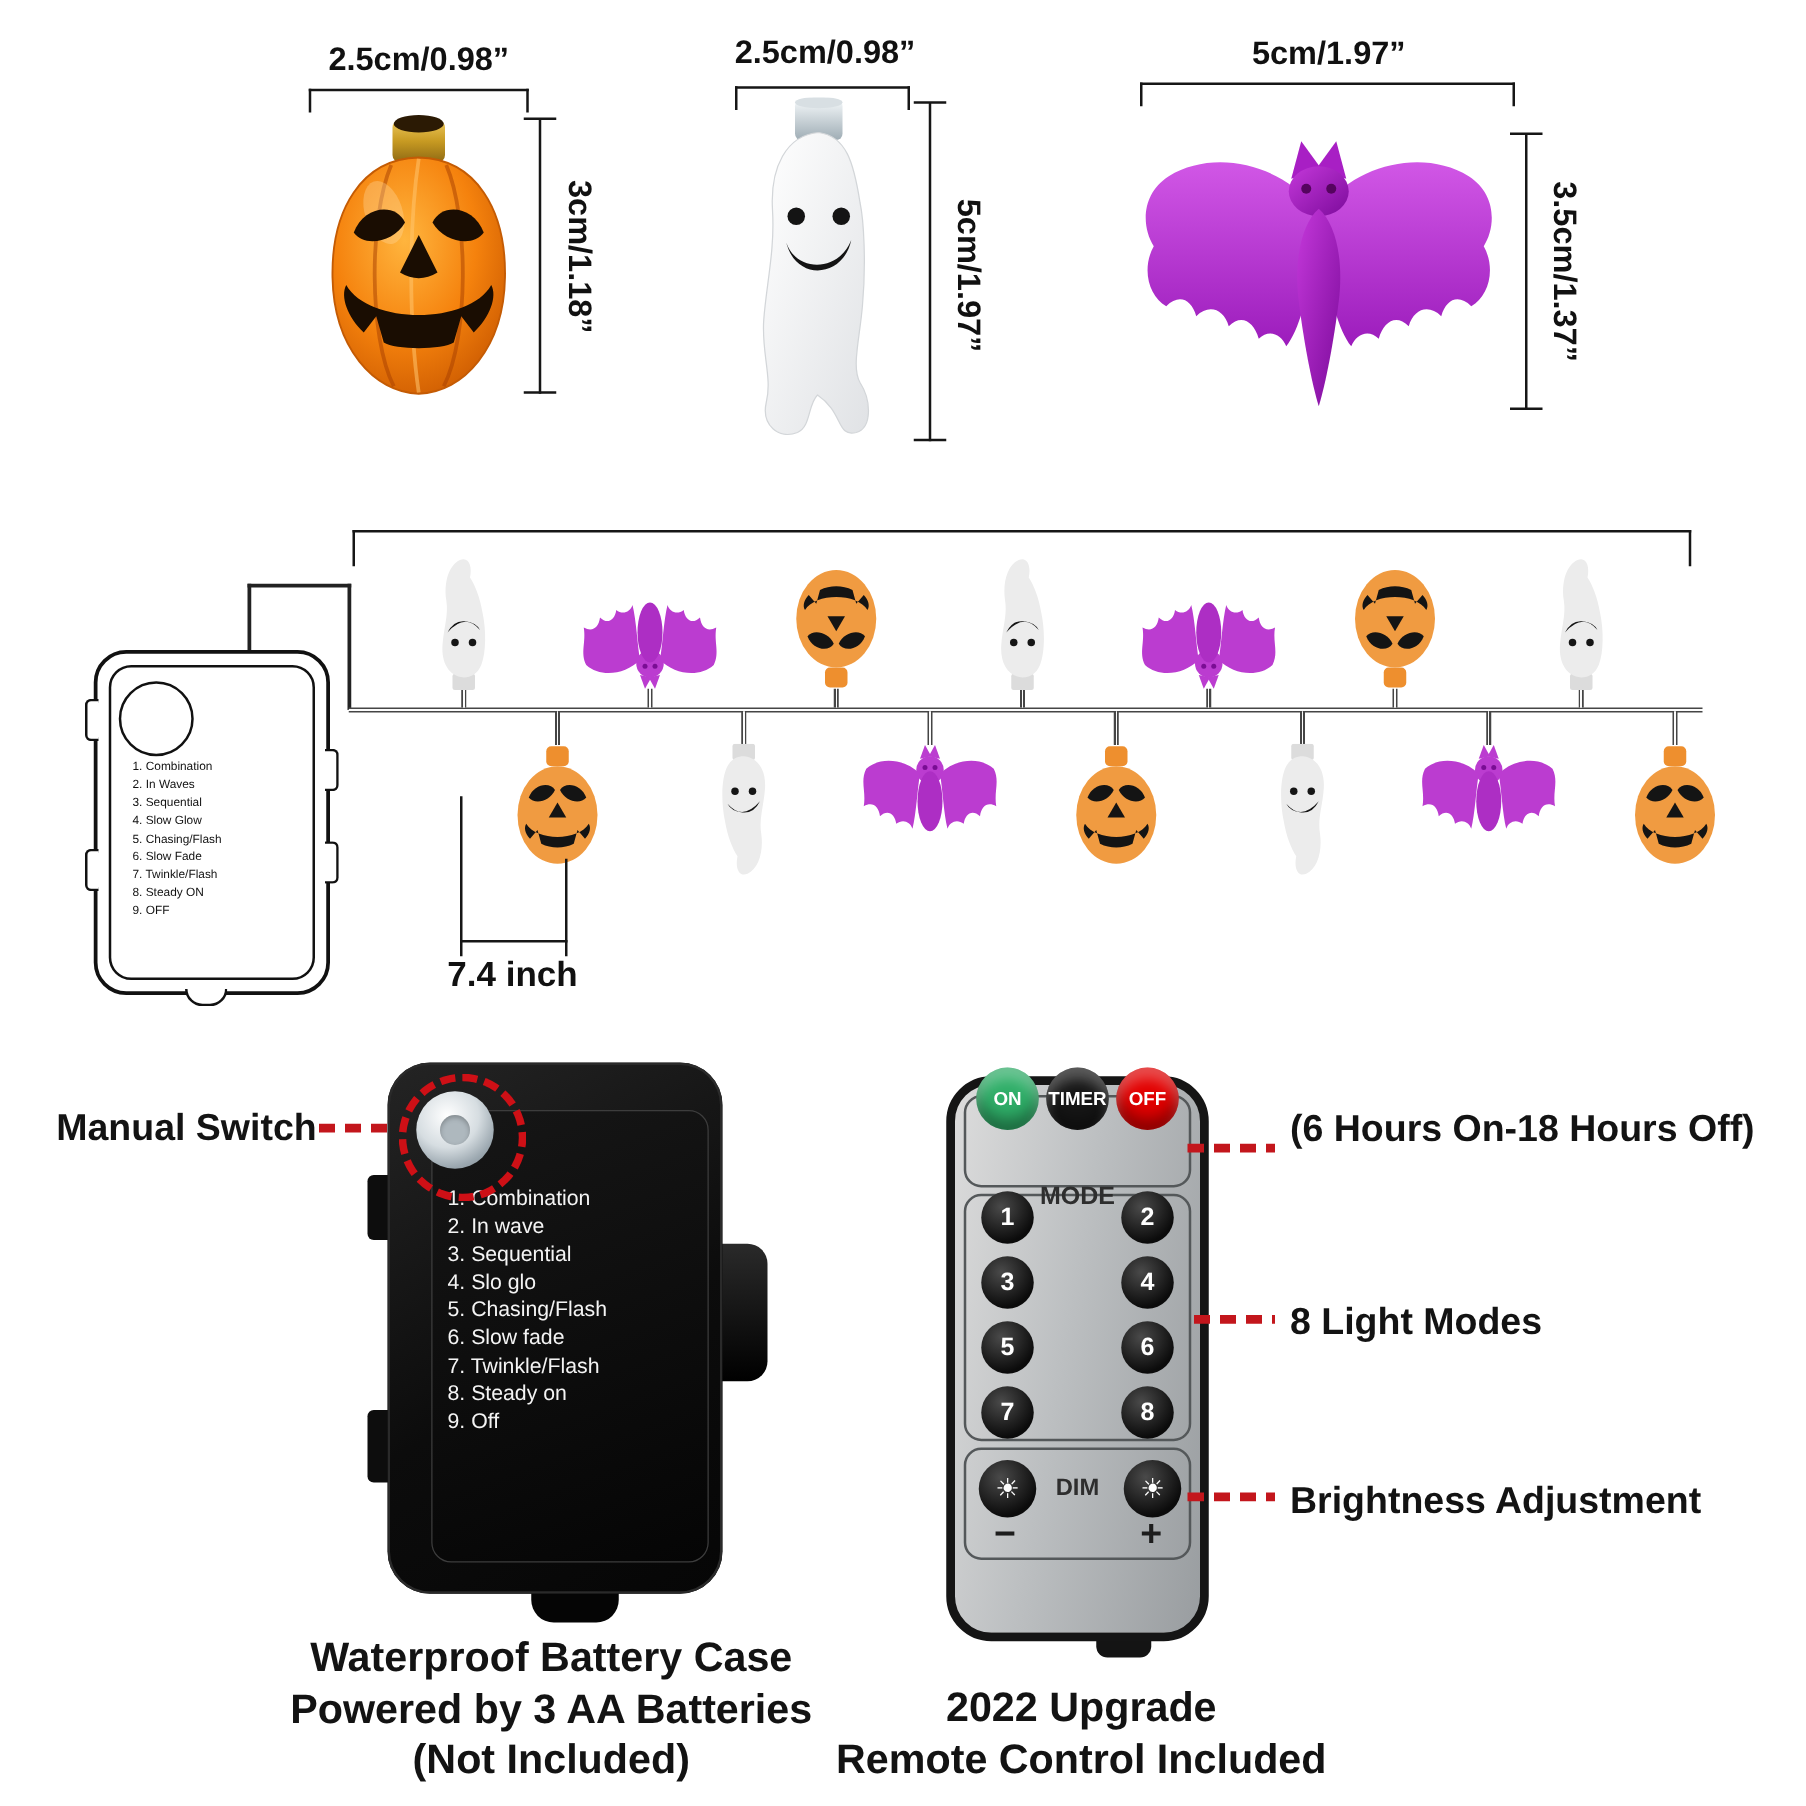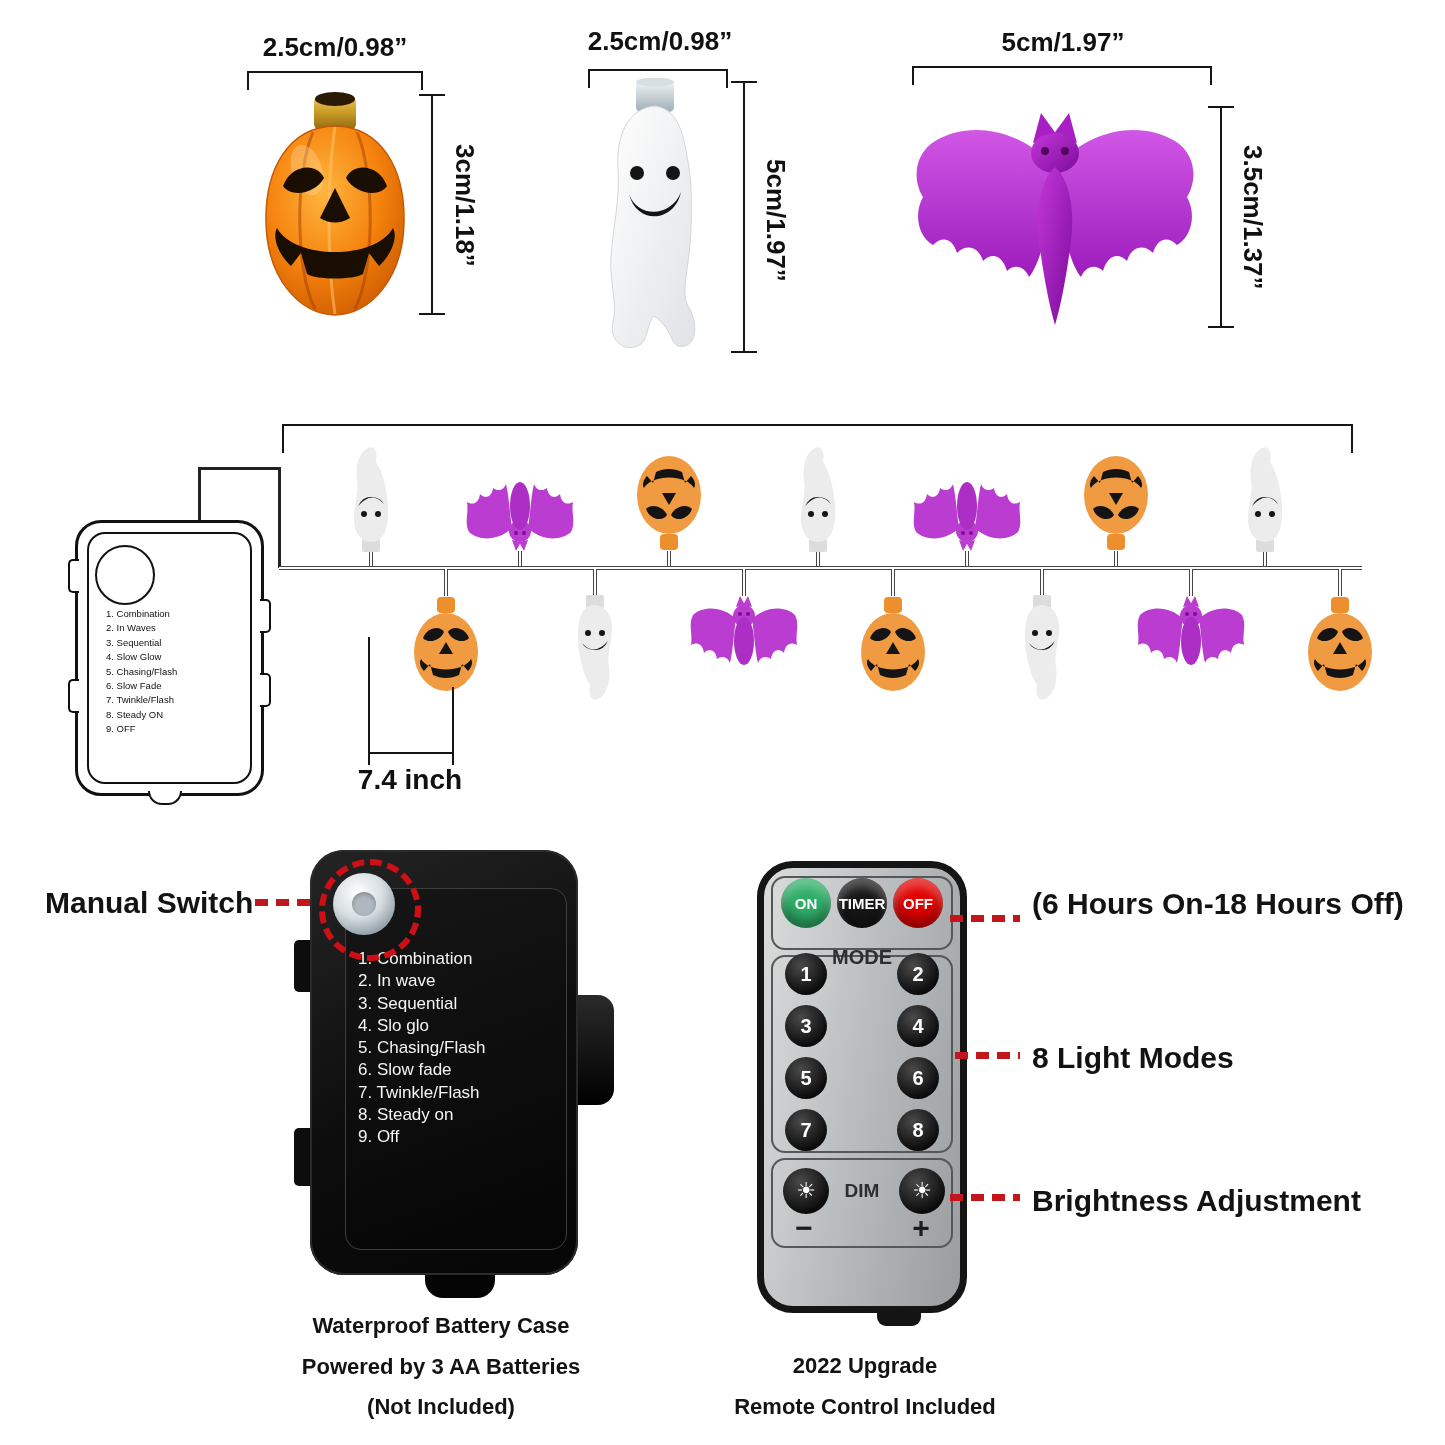--- a/index.html
+++ b/index.html
@@ -35,21 +35,21 @@
   .pack-bump-b{position:absolute;left:70px;bottom:-12px;width:30px;height:12px;border:2px solid #111;border-top:none;
                border-radius:0 0 14px 14px;background:#fff;}
   
   .orn{position:absolute;}
   .orn svg{width:100%;height:100%;display:block;}
   .orn.top svg{transform:rotate(180deg);}
   
   .dash{position:absolute;height:7px;
         background:repeating-linear-gradient(90deg,#c3161c 0 13px,transparent 13px 21px);}
   .callout{position:absolute;font-size:30px;font-weight:700;color:#131313;white-space:nowrap;}
-  .caption{position:absolute;text-align:center;font-size:22px;font-weight:700;color:#131313;line-height:40.5px;}
+  .caption{position:absolute;text-align:center;font-size:33px;font-weight:700;color:#131313;line-height:40.5px;}
   
   .case{position:absolute;left:310px;top:850px;width:268px;height:425px;border-radius:34px;
         background:linear-gradient(150deg,#242424,#0c0c0c 55%,#060606);box-shadow:inset 0 0 0 2px #2a2a2a;z-index:2;}
   .case-panel{position:absolute;left:35px;top:38px;width:220px;height:360px;border:1px solid #3d3d3d;
               border-radius:16px;background:linear-gradient(160deg,#161616,#050505);}
   .case-clip{position:absolute;width:22px;background:#0d0d0d;border-radius:5px;z-index:1;}
   .case-latch{position:absolute;left:560px;top:995px;width:54px;height:110px;z-index:1;
               background:linear-gradient(#2a2a2a,#000);border-radius:0 16px 16px 0;}
   .case-stub{position:absolute;left:425px;top:1268px;width:70px;height:30px;background:#050505;
              border-radius:0 0 18px 18px;z-index:1;}
@@ -60,21 +60,21 @@
   .switch-ring{position:absolute;left:319px;top:859px;width:90px;height:90px;border:6px dashed #ce1016;
         border-radius:50%;z-index:5;}
   .case-modes{position:absolute;left:358px;top:948px;font-size:17px;line-height:22.3px;color:#f4f4f4;z-index:4;}
   
   .remote{position:absolute;left:757px;top:861px;width:210px;height:452px;border:7px solid #151515;
           border-radius:36px;background:linear-gradient(100deg,#dcdcdc,#bcbfc1 45%,#999da0);
           box-sizing:border-box;z-index:2;}
   .remote-tail{position:absolute;left:877px;top:1310px;width:44px;height:16px;background:#141414;
                border-radius:0 0 9px 9px;z-index:1;}
   .rsec{position:absolute;border:2px solid #54585a;border-radius:14px;box-sizing:border-box;}
-  .power-row{position:absolute;left:771px;top:876px;width:182px;height:54px;display:flex;
+  .power-row{position:absolute;left:771px;top:852px;width:182px;height:54px;display:flex;
              align-items:center;justify-content:space-between;padding:0 10px;box-sizing:border-box;}
   .power-btn{width:50px;height:50px;border-radius:50%;display:flex;align-items:center;justify-content:center;
              color:#fff;font-weight:700;font-size:15px;
              box-shadow:inset 0 9px 10px rgba(255,255,255,.30), inset 0 -9px 12px rgba(0,0,0,.38);}
   .mode-grid{position:absolute;left:771px;top:953px;width:182px;display:grid;
              grid-template-columns:42px 42px;justify-content:space-between;row-gap:10px;
              padding:0 14px;box-sizing:border-box;}
   .mode-btn{width:42px;height:42px;border-radius:50%;display:flex;align-items:center;justify-content:center;
             color:#fff;font-weight:700;font-size:20px;
             background:radial-gradient(circle at 38% 30%,#4a4a4a,#0b0b0b 72%);}

